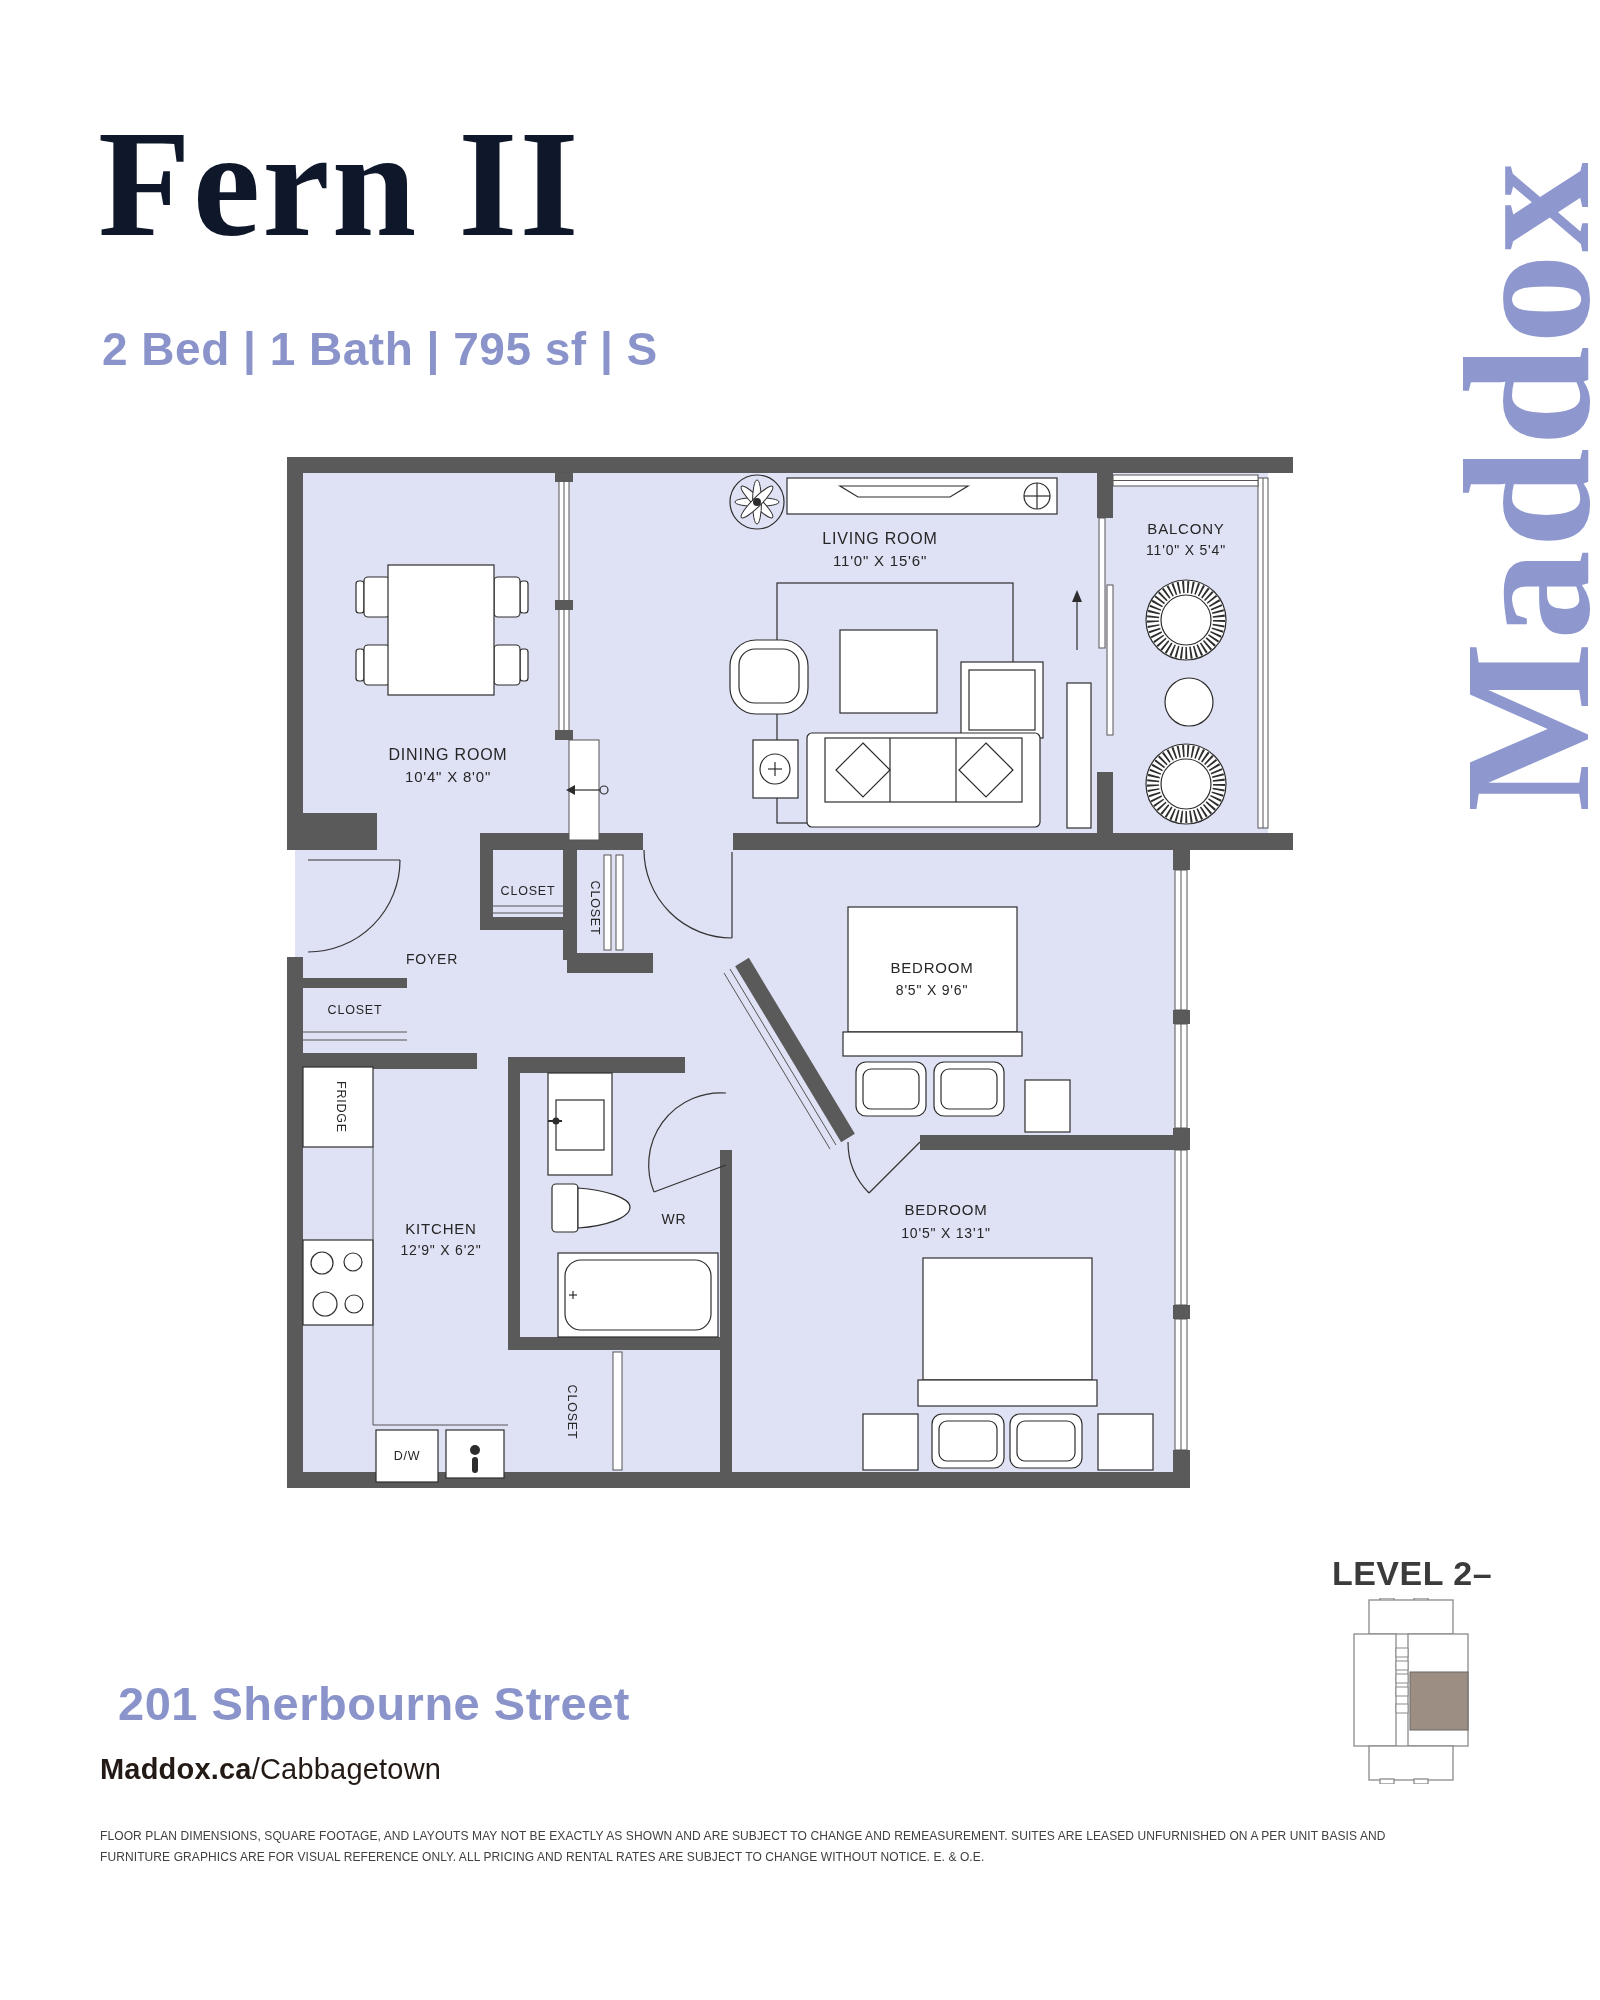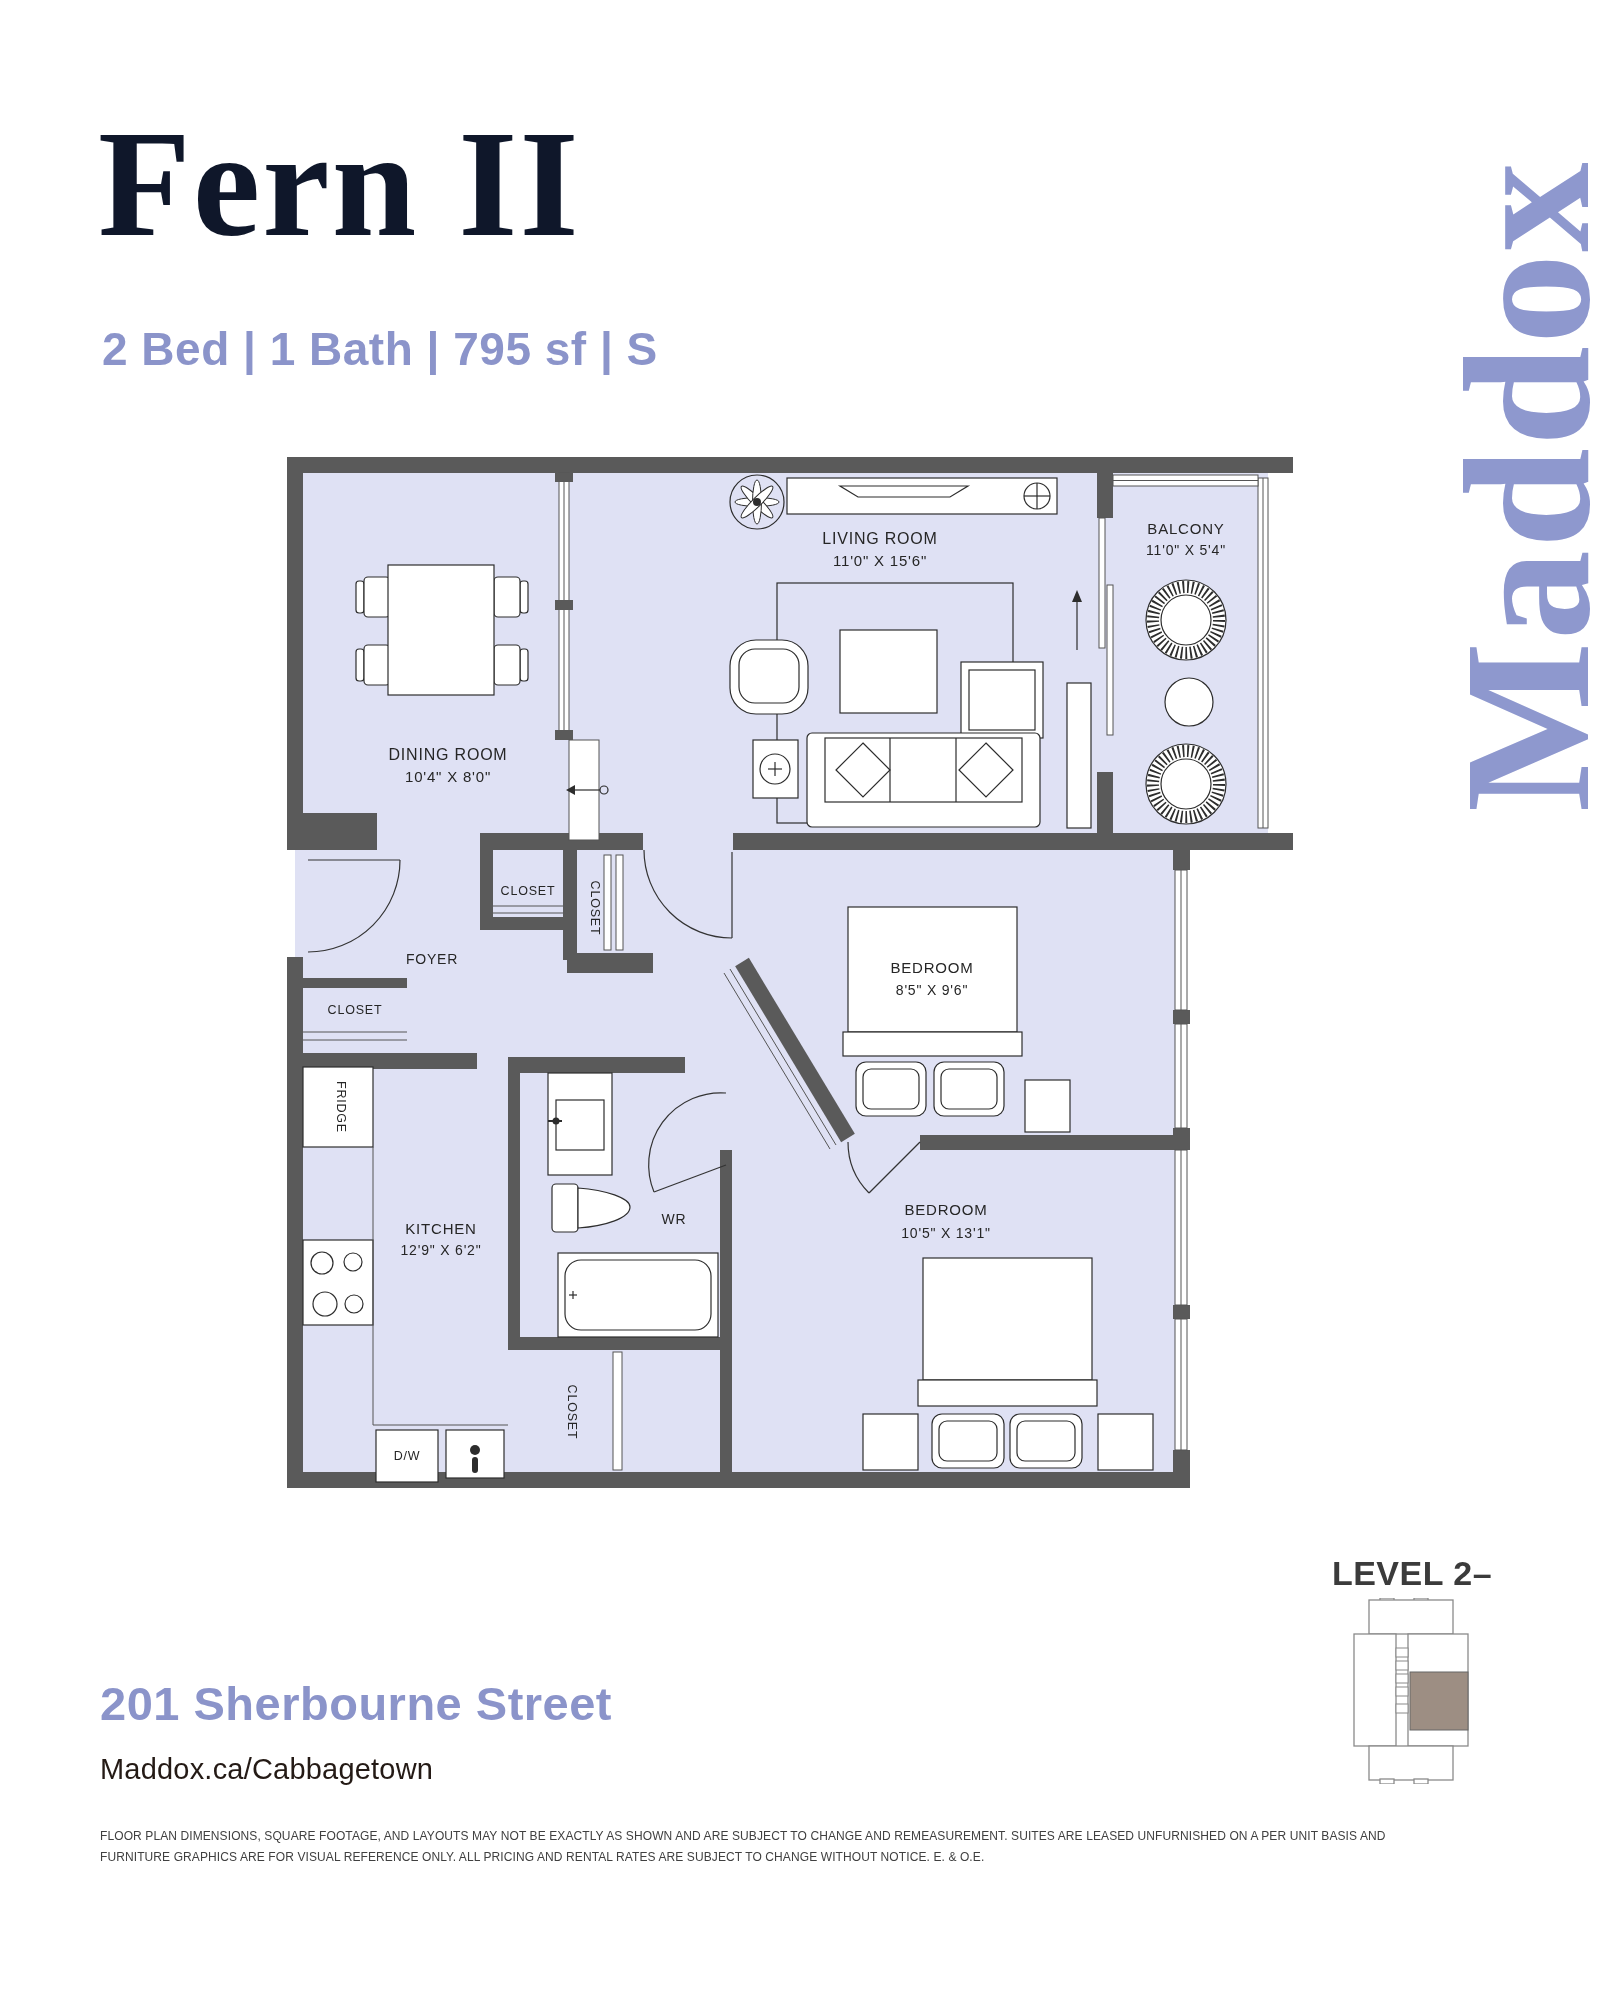--- a/index.html
+++ b/index.html
@@ -26,28 +26,28 @@
   .plan{position:absolute;left:280px;top:450px;}
   .plan text{
     font-family:"Liberation Sans",sans-serif;fill:#262626;letter-spacing:0.8px;
   }
   .level-label{
     position:absolute;left:1330px;top:1554px;width:164px;text-align:center;
     font-size:34px;font-weight:700;color:#3b3b3b;letter-spacing:0.5px;
   }
   .keyplan{position:absolute;left:1352px;top:1598px;}
   .address{
-    position:absolute;left:100px;top:1676px;
+    position:absolute;left:118px;top:1676px;
     font-size:47px;font-weight:700;color:#8b94ca;letter-spacing:0.5px;
   }
   .siteline{
     position:absolute;left:100px;top:1753px;
     font-size:29px;color:#241a15;letter-spacing:0.2px;
   }
-  .siteline .site{font-weight:400;}
+  .siteline .site{font-weight:700;}
   .siteline .hood{font-weight:400;}
   .disclaimer{
     position:absolute;left:100px;top:1826px;width:1460px;
     font-size:12px;line-height:20.5px;color:#404040;letter-spacing:0.1px;
   }
   svg .wall{fill:#5a5a5a;stroke:none;}
   svg .win{fill:#ffffff;stroke:#555;stroke-width:1;}
   svg .furn{fill:#ffffff;stroke:#2d2d2d;stroke-width:1.2;}
   svg .furnline{fill:none;stroke:#2d2d2d;stroke-width:1.2;}
   svg .door{fill:none;stroke:#333;stroke-width:1.2;}

